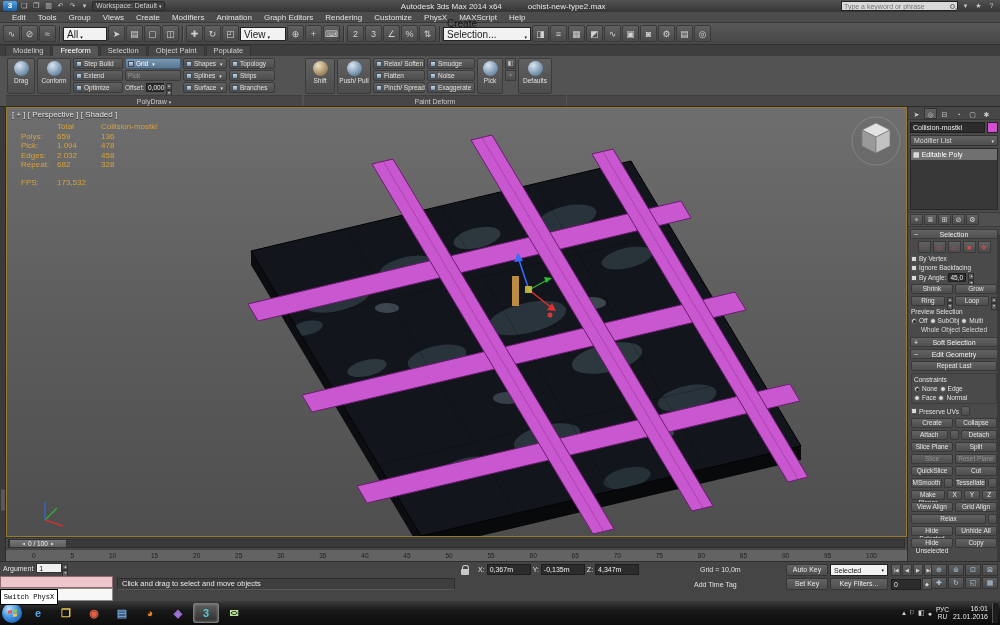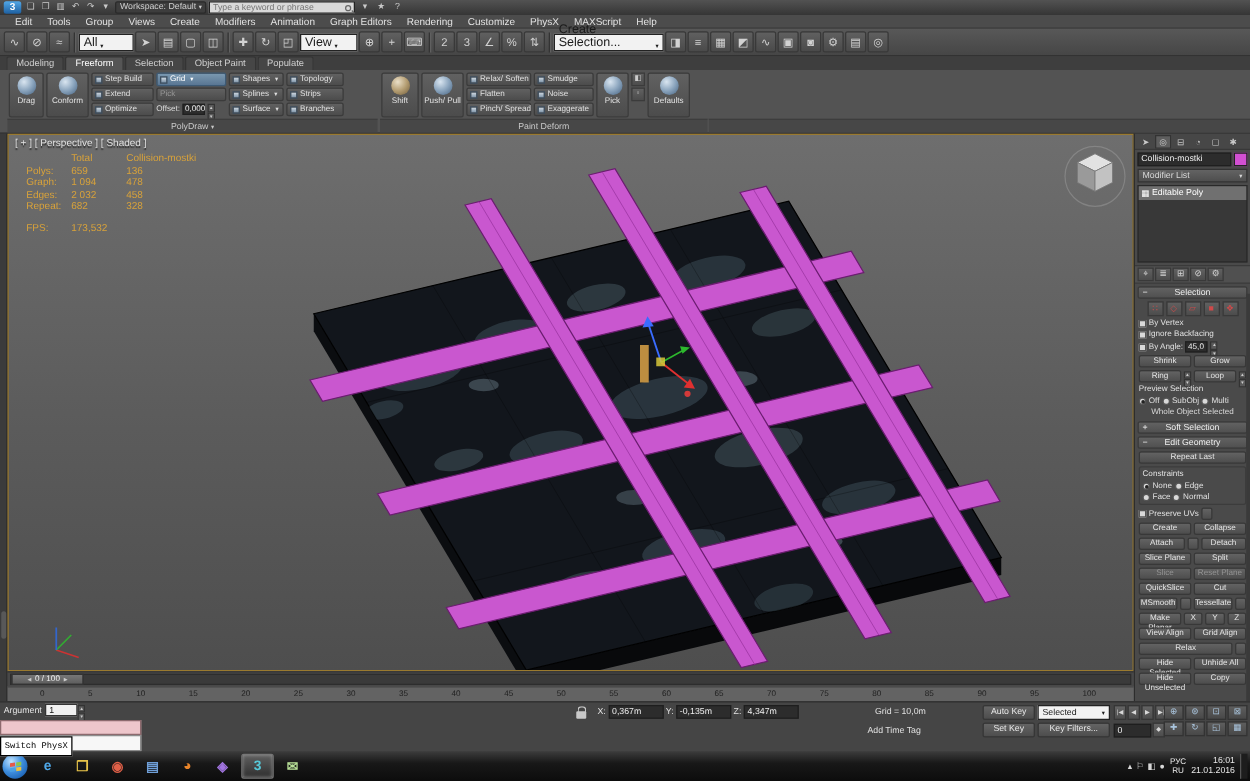--- a/index.html
+++ b/index.html
@@ -149,20 +149,24 @@
     <span class="qicon">❏</span>
         <span class="qicon">❒</span>
         <span class="qicon">▥</span>
         <span class="qicon">↶</span>
         <span class="qicon">↷</span>
         <span class="qicon">▾</span>
       </span>
     <span class="workspace dropdown">
         <span>Workspace: Default</span>
       </span>
+    <span class="titletext">
+      <span>Autodesk 3ds Max 2014 x64</span>
+      <span>ochist-new-type2.max</span>
+    </span>
     <span class="searchwrap">
       <input placeholder="Type a keyword or phrase" style="">
       <span class="mag"></span>
     </span>
     <span class="row" style="gap:2px;">
 
     <span class="qicon">▾</span>
         <span class="qicon">★</span>
         <span class="qicon">?</span>
       </span>
@@ -468,21 +472,21 @@
           <span>Collision-mostki</span>
         </div>
       <div>
 
       <div class="vrow">
             <span>Polys:</span>
             <span>659</span>
             <span>136</span>
           </div>
           <div class="vrow">
-            <span>Graph:</span>
+            <span>Pick:</span>
             <span>1 094</span>
             <span>478</span>
           </div>
           <div class="vrow">
             <span>Edges:</span>
             <span>2 032</span>
             <span>458</span>
           </div>
           <div class="vrow">
             <span>Repeat:</span>
@@ -708,20 +712,21 @@
 
   <div class="statusbar abs">
     <div class="abs row" style="left:3px;top:1px;">
       <span class="sb-arglabel">Argument</span>
       <span class="sb-argfield">1</span>
       <span class="spin"></span>
     </div>
     <div class="sb-pink abs" style="left:0;top:14px;width:113px;height:12px;"></div>
     <div class="sb-whiterow abs" style="left:0;top:26px;width:113px;height:13px;"></div>
     <div class="switch-physx abs">Switch PhysX</div>
+    <div class="sb-box abs" style="left:117px;top:16px;width:338px;">Click and drag to select and move objects</div>
     <div class="abs" style="left:461px;top:2px;">
         <div class="padlock"></div>
       </div>
     <div class="coordrow abs" style="left:478px;top:2px;">
       <span class="clabel">X:</span>
       <span class="cfield">0,367m</span>
       <span class="clabel">Y:</span>
       <span class="cfield">-0,135m</span>
       <span class="clabel">Z:</span>
       <span class="cfield">4,347m</span>

